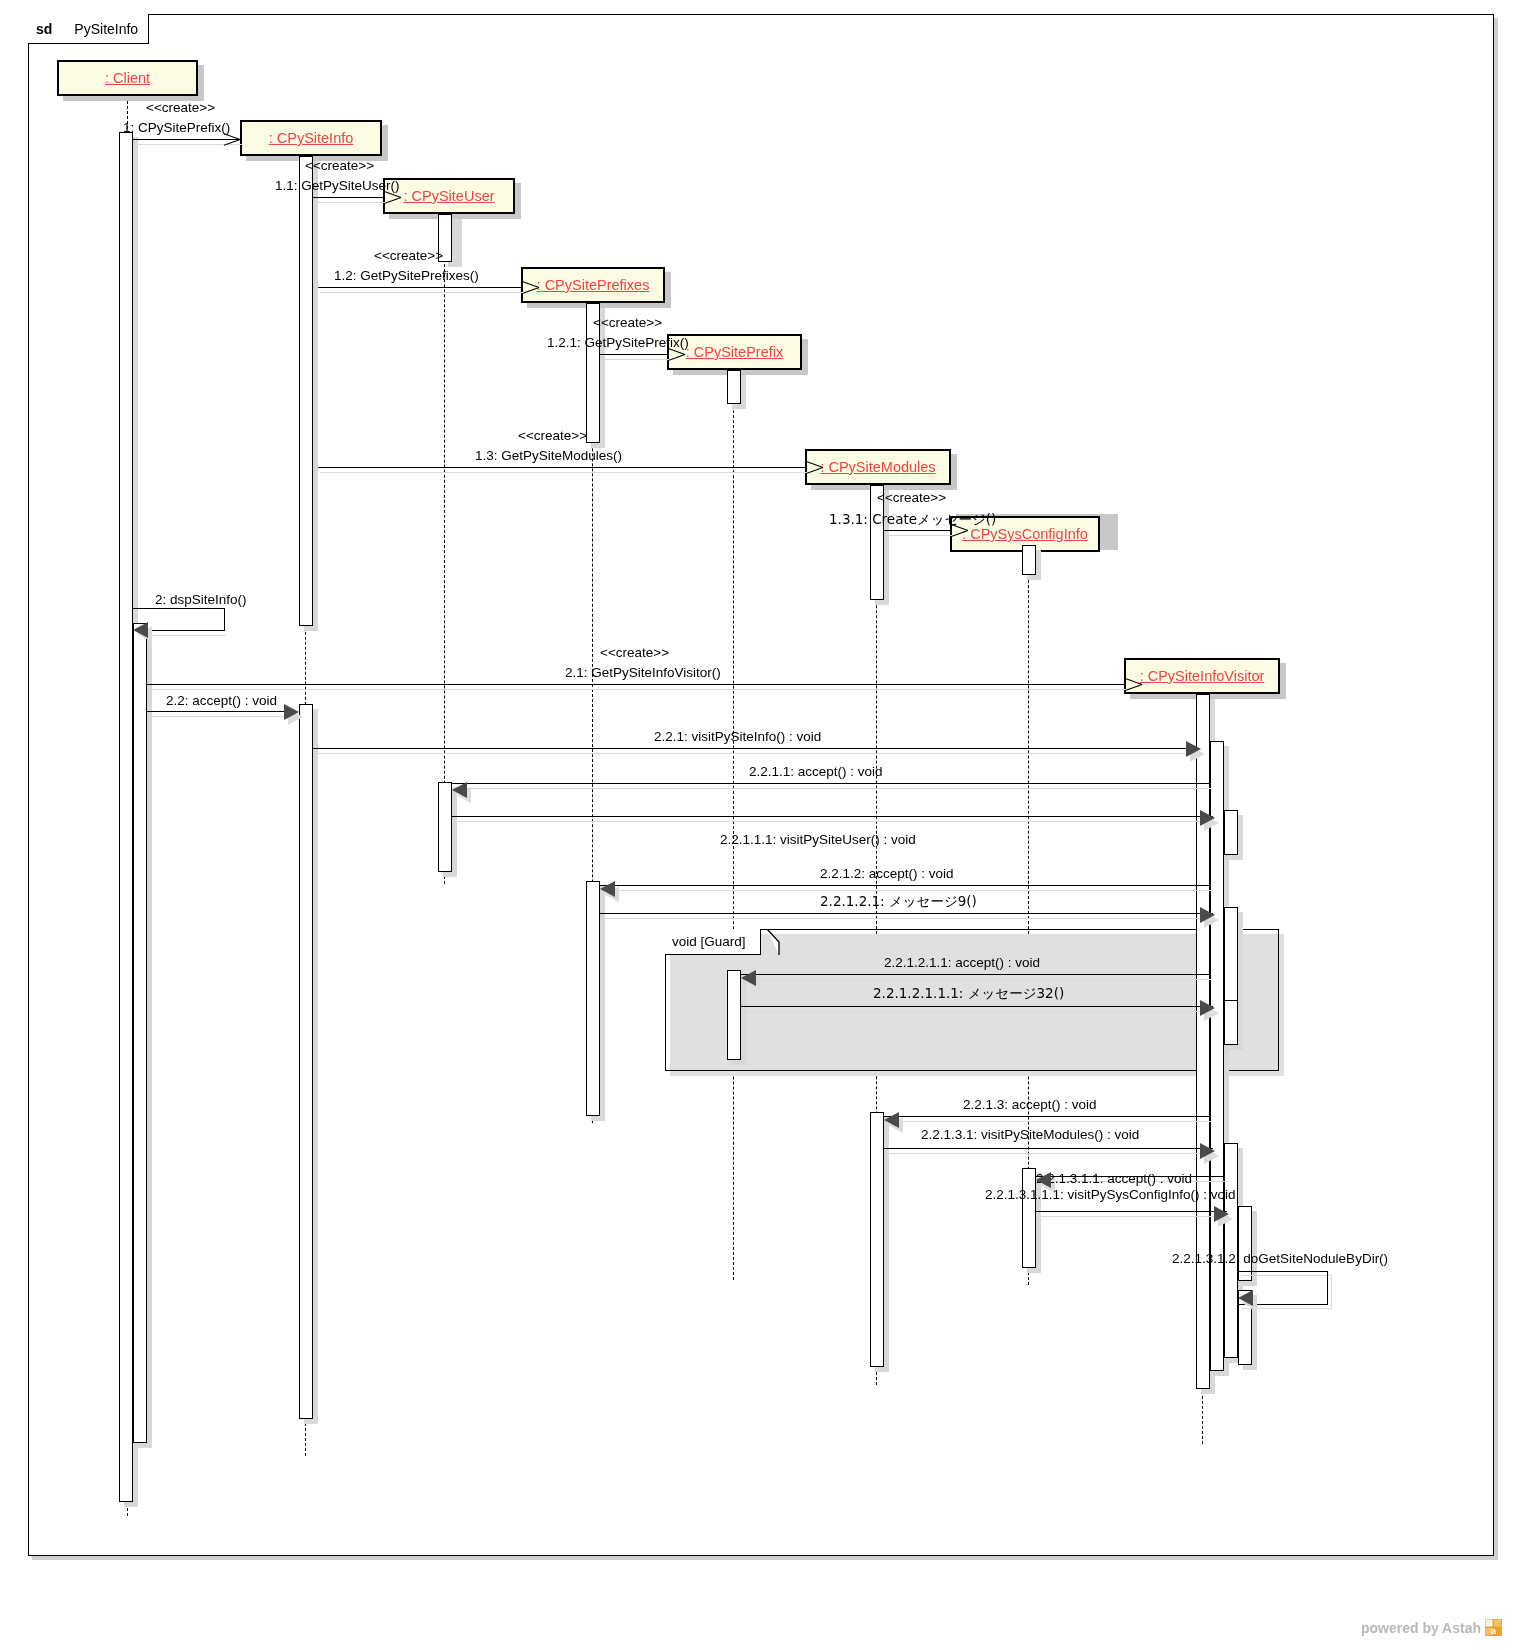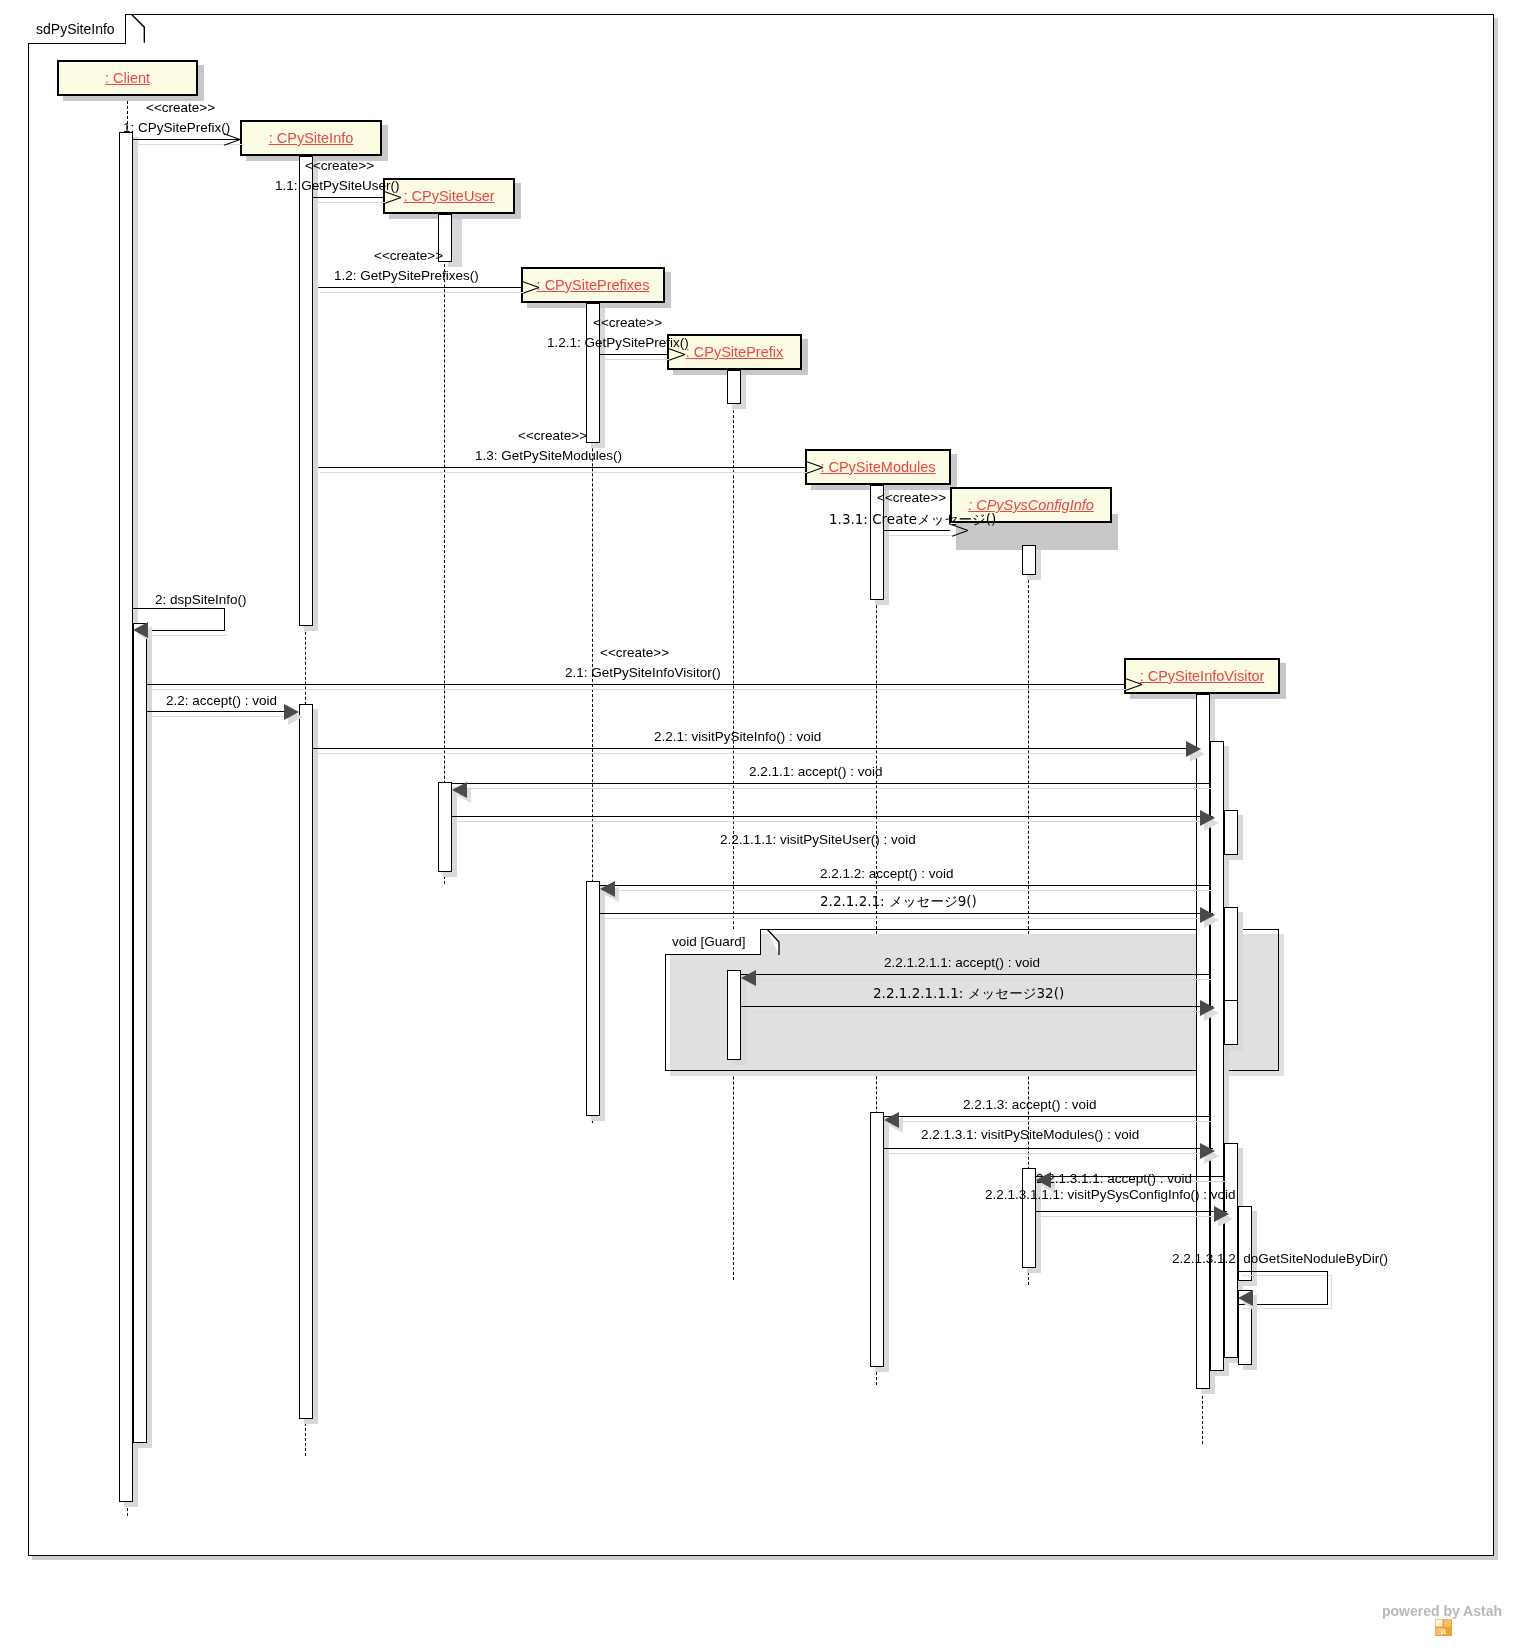--- a/index.html
+++ b/index.html
@@ -10,21 +10,21 @@
   
   .frame{position:absolute;left:28px;top:14px;width:1466px;height:1542px;
          border:1.5px solid #000;background:#fff;box-sizing:border-box;}
   .frame-shadow{position:absolute;left:32px;top:18px;width:1466px;height:1542px;
          background:#cfcfcf;z-index:0;}
   .frame-tab{position:absolute;left:28px;top:14px;height:30px;
          background:#fff;border:1.5px solid #000;box-sizing:border-box;
          border-top:none;border-left:none;
          display:flex;align-items:center;padding:0 10px 0 8px;
          font-size:14px;color:#000;white-space:nowrap;z-index:6;}
-  .frame-tab .kw{font-weight:normal;margin-right:0;}
+  .frame-tab .kw{font-weight:bold;margin-right:22px;}
   .frame-tab-clip{position:absolute;left:28px;top:14px;width:120px;height:30px;z-index:5;}
 
   
   .ll-line{position:absolute;width:0;border-left:1.4px dashed #000;z-index:1;}
   .ll-box{position:absolute;background:#fcfce4;border:2.6px solid #000;
           box-sizing:border-box;z-index:4;
           display:flex;align-items:center;justify-content:center;}
   .ll-box-shadow{position:absolute;background:#c8c8c8;z-index:3;}
   .ll-box span{font-size:14.5px;color:#ef4444;text-decoration:underline;white-space:nowrap;}
 
@@ -65,21 +65,21 @@
         padding:0 14px 0 7px;font-size:13.5px;z-index:3;white-space:nowrap;}
 
   
   .self-box{position:absolute;border:1.4px solid #000;border-left:none;
         box-sizing:border-box;z-index:6;background:transparent;}
   .self-box-sh{position:absolute;border:1.3px solid #dcdcdc;border-left:none;
         box-sizing:border-box;z-index:5;background:transparent;}
 
   
   .powered{position:absolute;right:24px;bottom:14px;display:flex;align-items:center;
-        font-size:14px;font-weight:bold;color:#b9b9b9;z-index:9;flex-direction:column;}
+        font-size:14px;font-weight:bold;color:#b9b9b9;z-index:9;}
   .astah-logo{width:17px;height:17px;margin-left:4px;display:inline-block;}
 </style>
 </head>
 <body>
 
 <div id="canvas">
 
   <div class="frame-shadow"></div>
   <div class="frame"></div>
   <div class="frame-tab">
@@ -121,21 +121,21 @@
     </div>
   <div class="ll-line" style="left:733px;top:370px;height:910px;"></div>
 
   <div class="ll-box-shadow" style="left:811px; top:454px; width:146px;height:36px;"></div>
   <div class="ll-box" style="left:805px; top:449px; width:146px;height:36px;">
     <span>: CPySiteModules</span>
     </div>
   <div class="ll-line" style="left:876px;top:485px;height:900px;"></div>
 
   <div class="ll-box-shadow" style="left:956px; top:514px; width:162px;height:36px;"></div>
-  <div class="ll-box" style="left:950px; top:487px; width:162px;height:36px;font-style:italic;">
+  <div class="ll-box" style="left:950px; top:516px; width:150px;height:36px;">
     <span>: CPySysConfigInfo</span>
     </div>
   <div class="ll-line" style="left:1028px;top:545px;height:740px;"></div>
 
   <div class="ll-box-shadow" style="left:1130px;top:663px; width:156px;height:36px;"></div>
   <div class="ll-box" style="left:1124px;top:658px; width:156px;height:36px;">
     <span>: CPySiteInfoVisitor</span>
     </div>
   <div class="ll-line" style="left:1202px;top:694px;height:750px;"></div>
 

